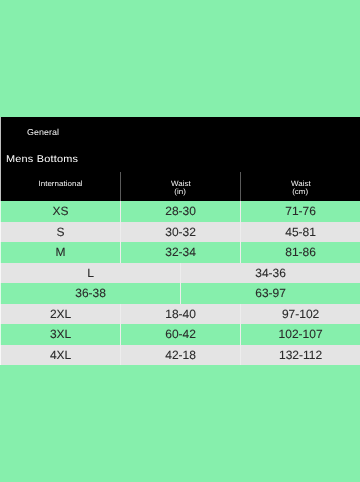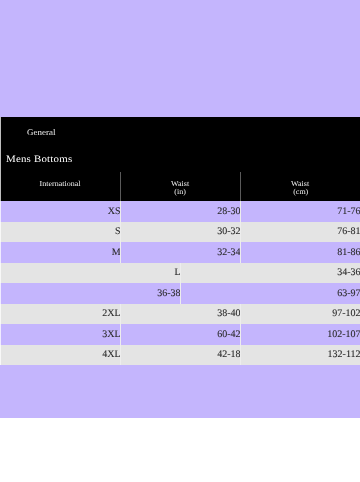--- a/index.html
+++ b/index.html
@@ -1,39 +1,39 @@
 <!DOCTYPE html>
 <html><head>
 <meta charset="utf-8">
 <style>
   * { margin:0; padding:0; box-sizing:border-box; }
   html, body { width:360px; height:482px; background:#ffffff; }
   body { font-family:"Liberation Sans", sans-serif; -webkit-font-smoothing:antialiased; text-rendering:geometricPrecision; }
   .leftfade { position:absolute; left:0; top:116.5px; width:1px; height:248.6px; background:#fff; opacity:0.745; z-index:5; }
-  .page { position:relative; width:360px; height:418px; background:#c4b5fd; overflow:hidden;font-family:Liberation Serif, serif; }
+  .page { position:relative; width:360px; height:482px; background:#86efac; overflow:hidden; }
   .panel { position:absolute; left:0; top:116.5px; width:360px; }
   .hdr { background:#000; height:84.5px; position:relative; }
   .breadcrumb, .title, .colhdr, .cell { will-change:opacity; }
   .breadcrumb { position:absolute; left:26.6px; top:11.0px; color:#f0f0f0;
                 font-size:8.6px; letter-spacing:0.02px; line-height:1;
                 transform:scaleX(1.04); transform-origin:left top; }
   .title { position:absolute; left:6.3px; top:38.2px; color:#fff;
            font-size:9.9px; letter-spacing:0.18px; line-height:1;
            transform:scaleX(1.105); transform-origin:left top; }
   .colhdrs { position:absolute; left:0; top:54.5px; width:100%; height:30px; display:flex; }
   .colhdr { flex:1 1 0; color:#f2f2f2; font-size:7.6px; letter-spacing:0.02px;
             text-align:center; line-height:8.2px; position:relative; padding-top:8.8px; }
   .colhdr > span { display:inline-block; transform:scaleX(1.05) translateX(0.5px); transform-origin:center; }
   .colhdr + .colhdr::before { content:""; position:absolute; left:0; top:0.7px;
             bottom:0; width:1px; background:#5a5a5a; }
   .rows { position:absolute; left:0; top:84.5px; width:100%; }
   .row { display:flex; height:20.51px; }
   .row.alt { background:#e4e4e4; }
-  .cell { flex:1 1 0; font-size:10px; color:#2b2b2b; -webkit-text-stroke:0.1px #2a2a2a; text-align:center;
-          display:flex; align-items:center; justify-content:flex-end;
+  .cell { flex:1 1 0; font-size:12px; color:#2b2b2b; -webkit-text-stroke:0.1px #2a2a2a; text-align:center;
+          display:flex; align-items:center; justify-content:center;
           position:relative; letter-spacing:0.01px; }
   .cell > span { display:inline-block; transform:scaleX(1.0) translateX(0.6px); transform-origin:center; }
   .cell + .cell::before { content:""; position:absolute; left:0; top:0; bottom:0;
           width:1px; background:#ededed; }
 </style>
 </head>
 <body>
 
 <div class="page">
   <div class="leftfade"></div>
@@ -60,21 +60,21 @@
           </div>
         </div>
         <div class="row alt">
           <div class="cell">
             <span>S</span>
           </div>
           <div class="cell">
             <span>30-32</span>
           </div>
           <div class="cell">
-            <span>76-81</span>
+            <span>45-81</span>
           </div>
         </div>
         <div class="row">
           <div class="cell">
             <span>M</span>
           </div>
           <div class="cell">
             <span>32-34</span>
           </div>
           <div class="cell">
@@ -95,21 +95,21 @@
           </div>
           <div class="cell">
             <span>63-97</span>
           </div>
         </div>
         <div class="row alt">
           <div class="cell">
             <span>2XL</span>
           </div>
           <div class="cell">
-            <span>38-40</span>
+            <span>18-40</span>
           </div>
           <div class="cell">
             <span>97-102</span>
           </div>
         </div>
         <div class="row">
           <div class="cell">
             <span>3XL</span>
           </div>
           <div class="cell">

